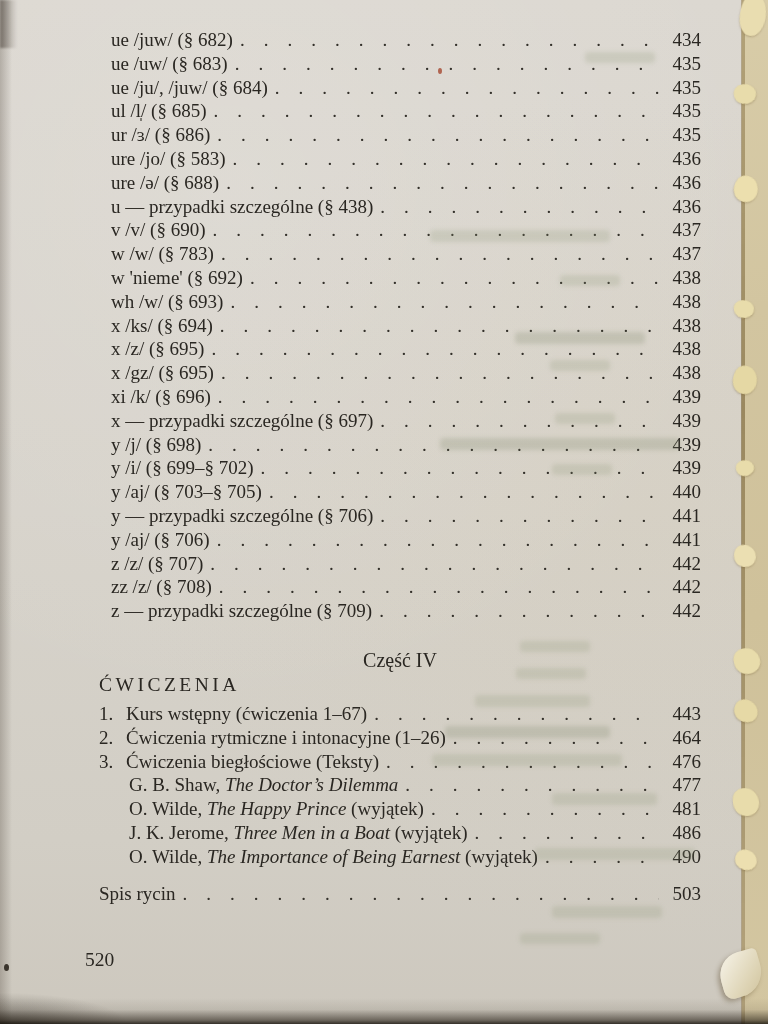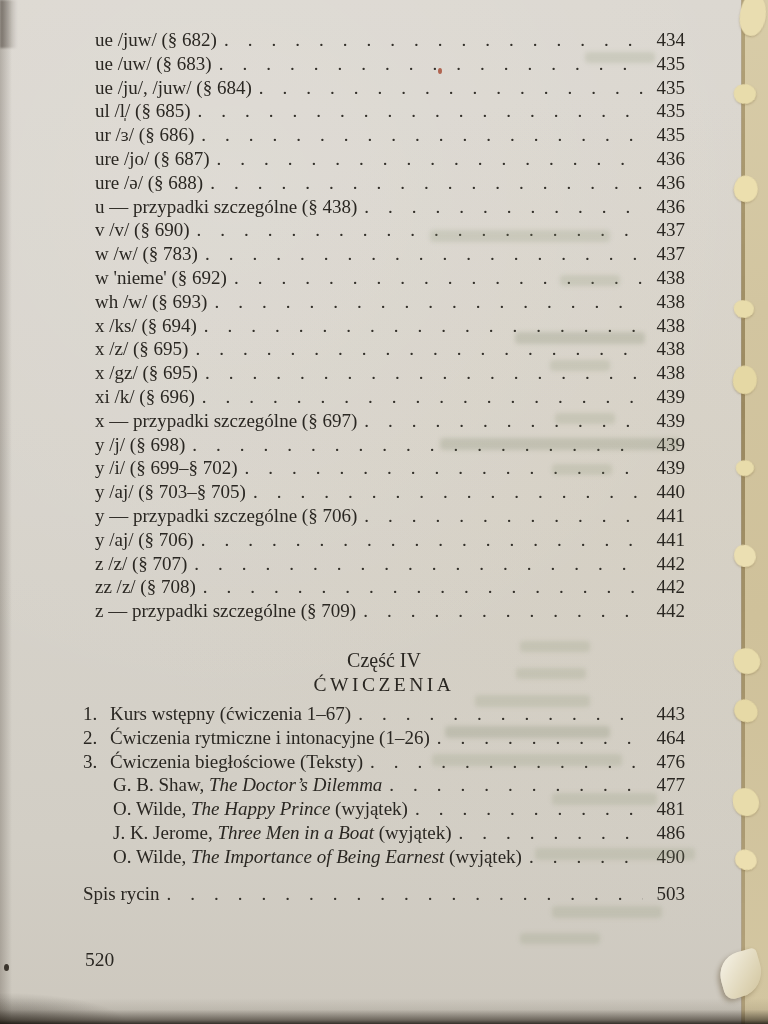--- a/index.html
+++ b/index.html
@@ -6,31 +6,31 @@
   body{width:768px;height:1024px;overflow:hidden;background:#6b665e;}
   .page{
     position:relative;width:768px;height:1024px;overflow:hidden;
     background:
       radial-gradient(120% 90% at 30% 18%, rgba(255,255,255,0.10), rgba(255,255,255,0) 60%),
       radial-gradient(100% 60% at 85% 50%, rgba(208,193,158,0.14), rgba(0,0,0,0) 70%),
       linear-gradient(180deg,#dcd8d1 0%,#d7d3cb 50%,#d2cec5 82%,#cdc8be 100%);
     font-family:"Liberation Serif","DejaVu Serif",serif;
     color:#2a2722;
   }
-  .content{position:absolute;left:83px;top:28px;width:602px;}
+  .content{position:absolute;left:99px;top:28px;width:602px;}
   .row{display:flex;align-items:baseline;height:23.8px;line-height:23.8px;font-size:19px;white-space:nowrap;}
   .row .label{flex:0 0 auto;}
   .row .label i{font-style:italic;}
   .row .num{display:inline-block;min-width:18px;margin-right:9px;}
   .row .leader{flex:1 1 auto;overflow:hidden;white-space:nowrap;letter-spacing:19px;margin-left:7px;color:#33302a;}
   .row .pg{flex:0 0 auto;width:42px;text-align:right;}
   #letters-list .row{padding-left:12px;}
   #readings-list .row{padding-left:30px;}
   .part-kicker{text-align:center;font-size:20px;margin-top:25px;height:24px;line-height:24px;}
-  .part-title{text-align:center;font-size:19.5px;letter-spacing:3.5px;height:26px;line-height:26px;margin-bottom:4px;}
+  .part-title{text-align:left;font-size:19.5px;letter-spacing:3.5px;height:26px;line-height:26px;margin-bottom:4px;}
   #exercises-list{margin-top:4px;}
   #spis-row{margin-top:13px;}
   .folio{position:absolute;left:85px;top:949px;font-size:19.5px;}
 
   
   .left-edge-shadow{position:absolute;left:0;top:0;width:12px;height:100%;
     background:linear-gradient(90deg,rgba(70,60,50,0.28),rgba(70,60,50,0));}
   .topleft-nub{position:absolute;left:0;top:0;width:17px;height:48px;
     background:linear-gradient(90deg,rgba(55,46,38,0.5),rgba(55,46,38,0));filter:blur(1px);}
   .bottom-shadow{position:absolute;left:0;bottom:0;width:100%;height:26px;
@@ -106,21 +106,21 @@
           <span class="label">ul /l̩/ (§ 685)</span>
           <span class="leader">............................................................</span>
           <span class="pg">435</span>
         </div>
         <div class="row">
           <span class="label">ur /ɜ/ (§ 686)</span>
           <span class="leader">............................................................</span>
           <span class="pg">435</span>
         </div>
         <div class="row">
-          <span class="label">ure /jo/ (§ 687)</span>
+          <span class="label">ure /jo/ (§ 583)</span>
           <span class="leader">............................................................</span>
           <span class="pg">436</span>
         </div>
         <div class="row">
           <span class="label">ure /ə/ (§ 688)</span>
           <span class="leader">............................................................</span>
           <span class="pg">436</span>
         </div>
         <div class="row">
           <span class="label">u — przypadki szczególne (§ 438)</span>

